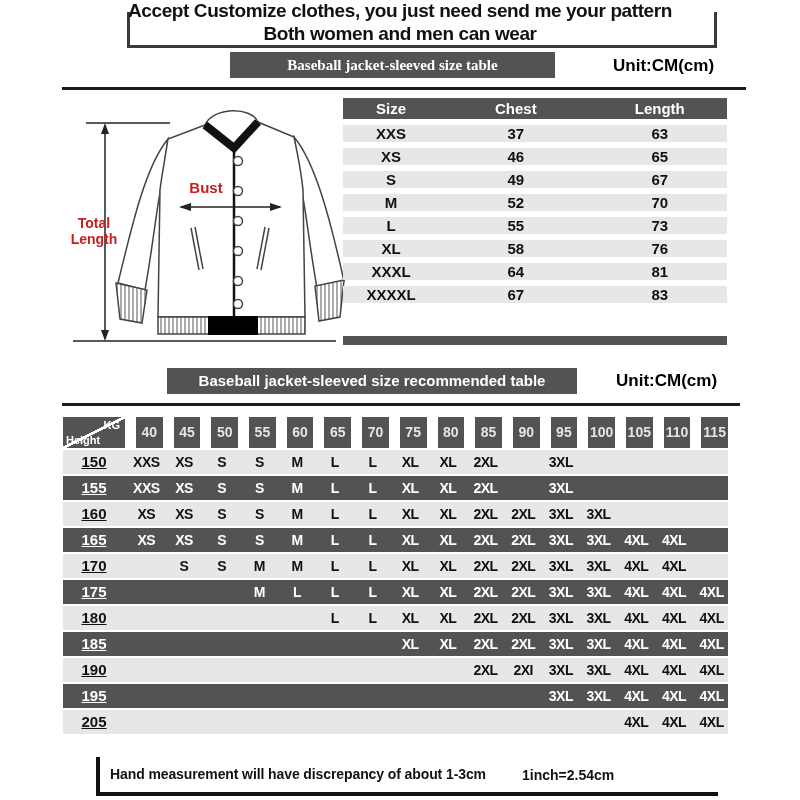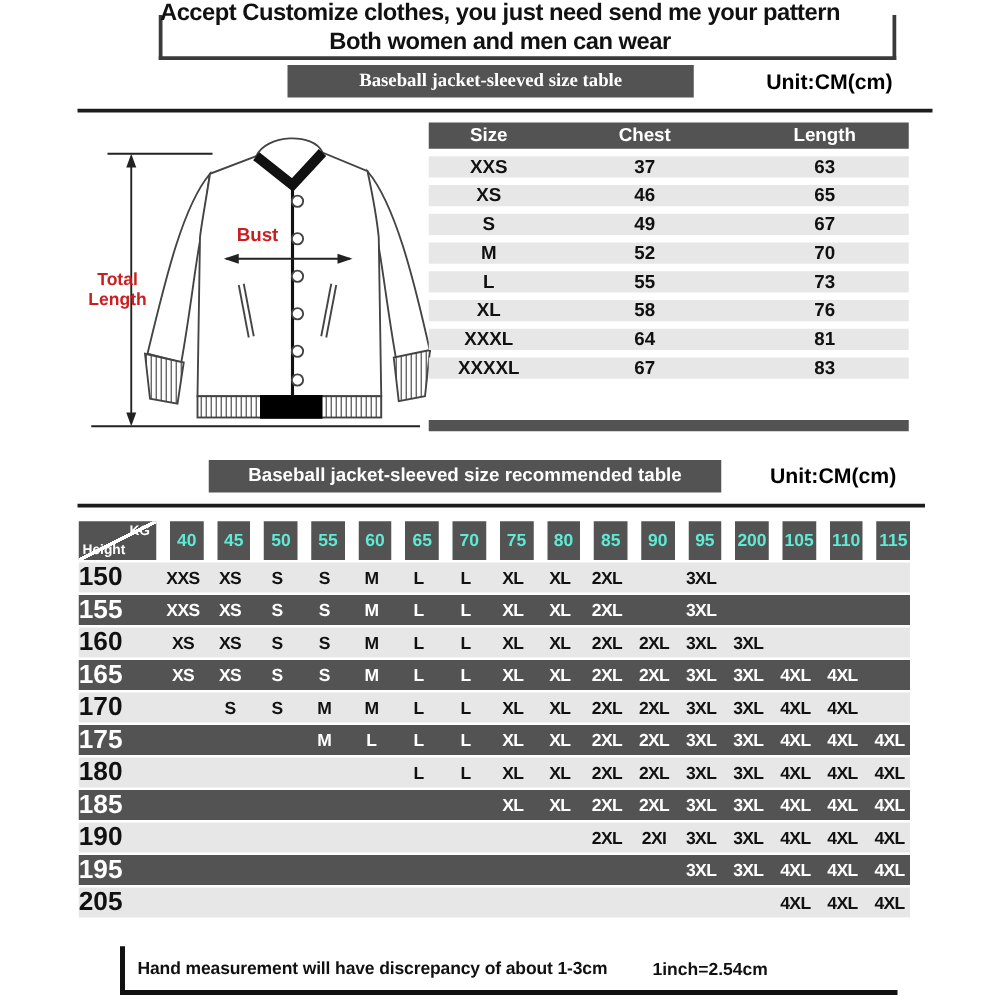--- a/index.html
+++ b/index.html
@@ -35,23 +35,23 @@
   .t1-footerbar{position:absolute;left:343px;top:336px;width:384px;height:9px;background:#535353;}
 
   
   .t2{position:absolute;left:63px;top:417px;width:665px;}
   .t2-head{display:flex;gap:11px;height:31px;}
   .t2-corner{width:62px;flex:0 0 62px;position:relative;background:
      linear-gradient(to bottom right,rgba(0,0,0,0) calc(50% - 1.5px),#fff calc(50% - 1.5px),#fff calc(50% + 1.5px),rgba(0,0,0,0) calc(50% + 1.5px)),#535353;
      color:#fff;font-size:11px;}
   .t2-corner .kg{position:absolute;top:2px;right:5px;}
   .t2-corner .hh{position:absolute;bottom:2px;left:3px;}
-  .t2-hcell{flex:1;background:#535353;color:#5eead4;text-align:center;line-height:31px;font-size:14px;}
+  .t2-hcell{flex:1;background:#535353;color:#e5e5e5;text-align:center;line-height:31px;font-size:14px;}
   .t2-row{display:flex;gap:5px;height:24px;line-height:24px;margin-top:2px;font-size:14px;}
-  .t2-row .lab{width:62px;flex:0 0 62px;font-size:21px;}
+  .t2-row .lab{width:62px;flex:0 0 62px;text-align:center;font-size:15px;text-decoration:underline;}
   .t2-row .dc{flex:1;text-align:center;letter-spacing:-0.5px;}
   .t2-row.light{background:#e7e7e7;color:#111;}
   .t2-row.dark{background:#535353;color:#fff;}
 
   
   .foot-bar{position:absolute;left:96px;top:757px;width:4px;height:36px;background:#111;}
   .foot-note{position:absolute;left:110px;top:766px;font-size:14px;letter-spacing:-0.1px;white-space:nowrap;}
   .foot-conv{position:absolute;left:522px;top:767px;font-size:14px;white-space:nowrap;}
   .foot-line{position:absolute;left:96px;top:792px;width:622px;height:4px;background:#111;}
 
@@ -192,21 +192,21 @@
         <div class="t2-hcell">50</div>
         <div class="t2-hcell">55</div>
         <div class="t2-hcell">60</div>
         <div class="t2-hcell">65</div>
         <div class="t2-hcell">70</div>
         <div class="t2-hcell">75</div>
         <div class="t2-hcell">80</div>
         <div class="t2-hcell">85</div>
         <div class="t2-hcell">90</div>
         <div class="t2-hcell">95</div>
-        <div class="t2-hcell">200</div>
+        <div class="t2-hcell">100</div>
         <div class="t2-hcell">105</div>
         <div class="t2-hcell">110</div>
         <div class="t2-hcell">115</div>
       </div>
     <div id="t2-body">
         <div class="t2-row light">
           <div class="lab">150</div>
           <div class="dc">XXS</div>
           <div class="dc">XS</div>
           <div class="dc">S</div>

